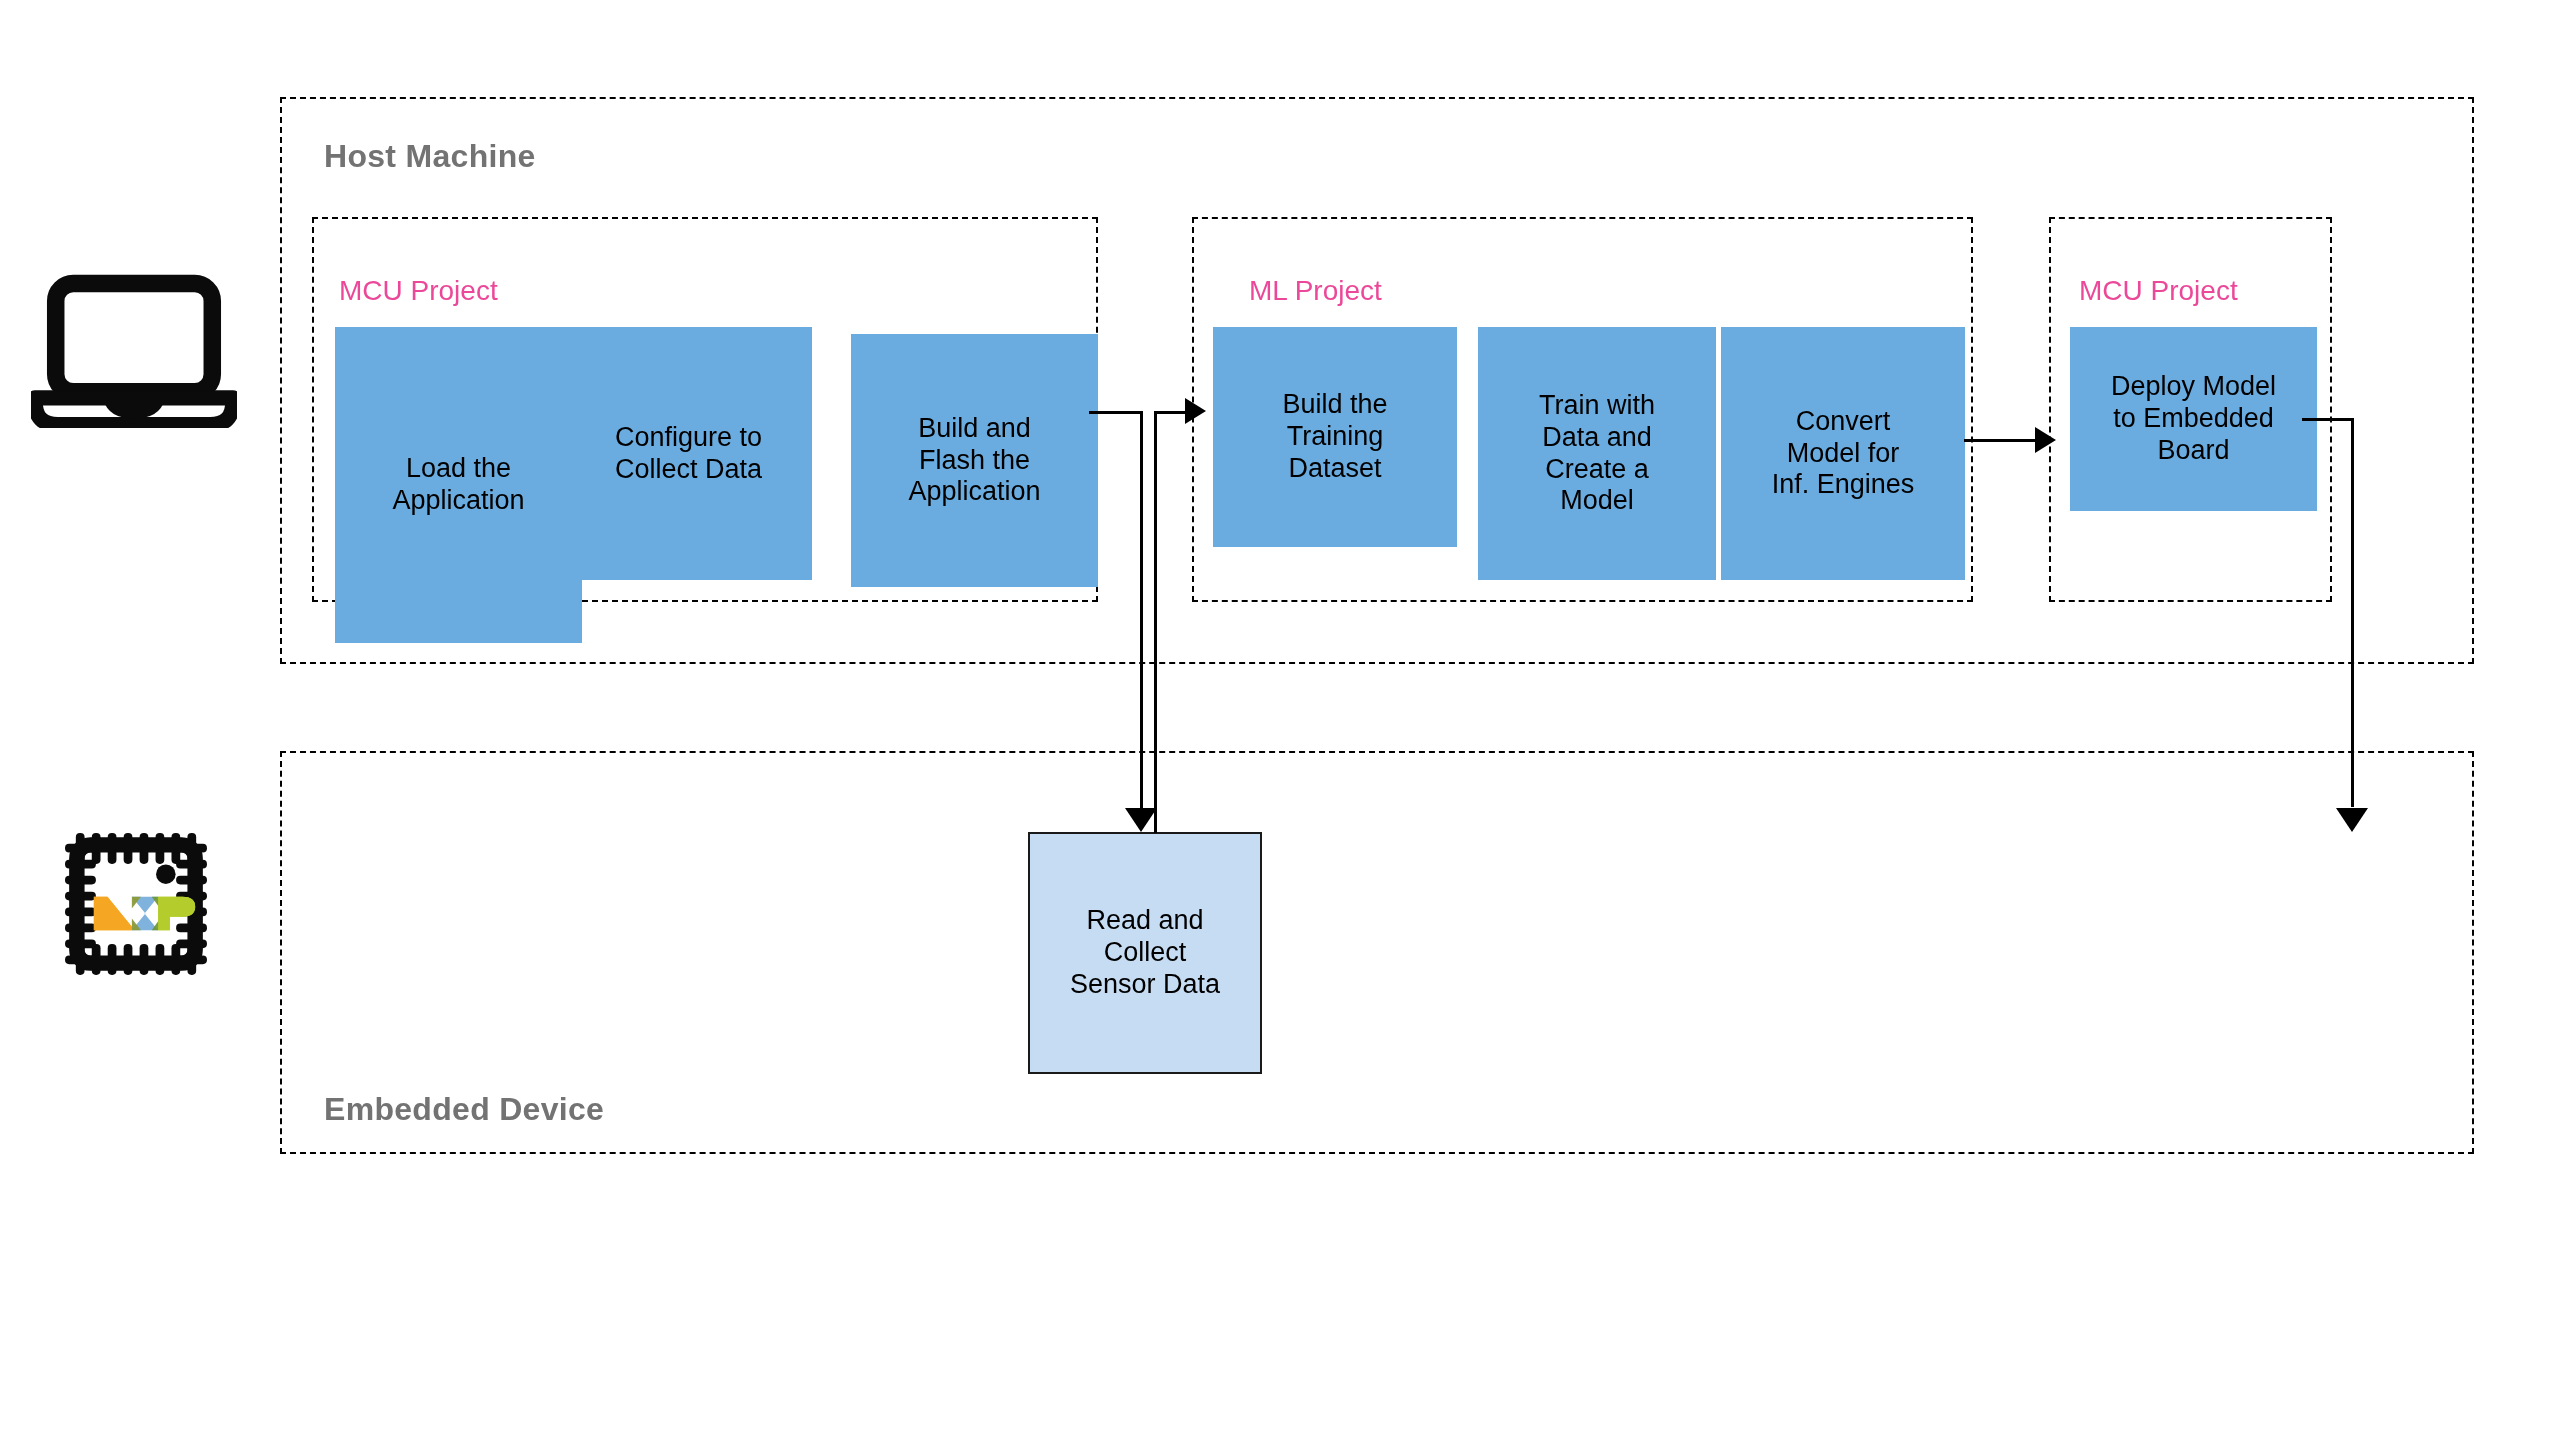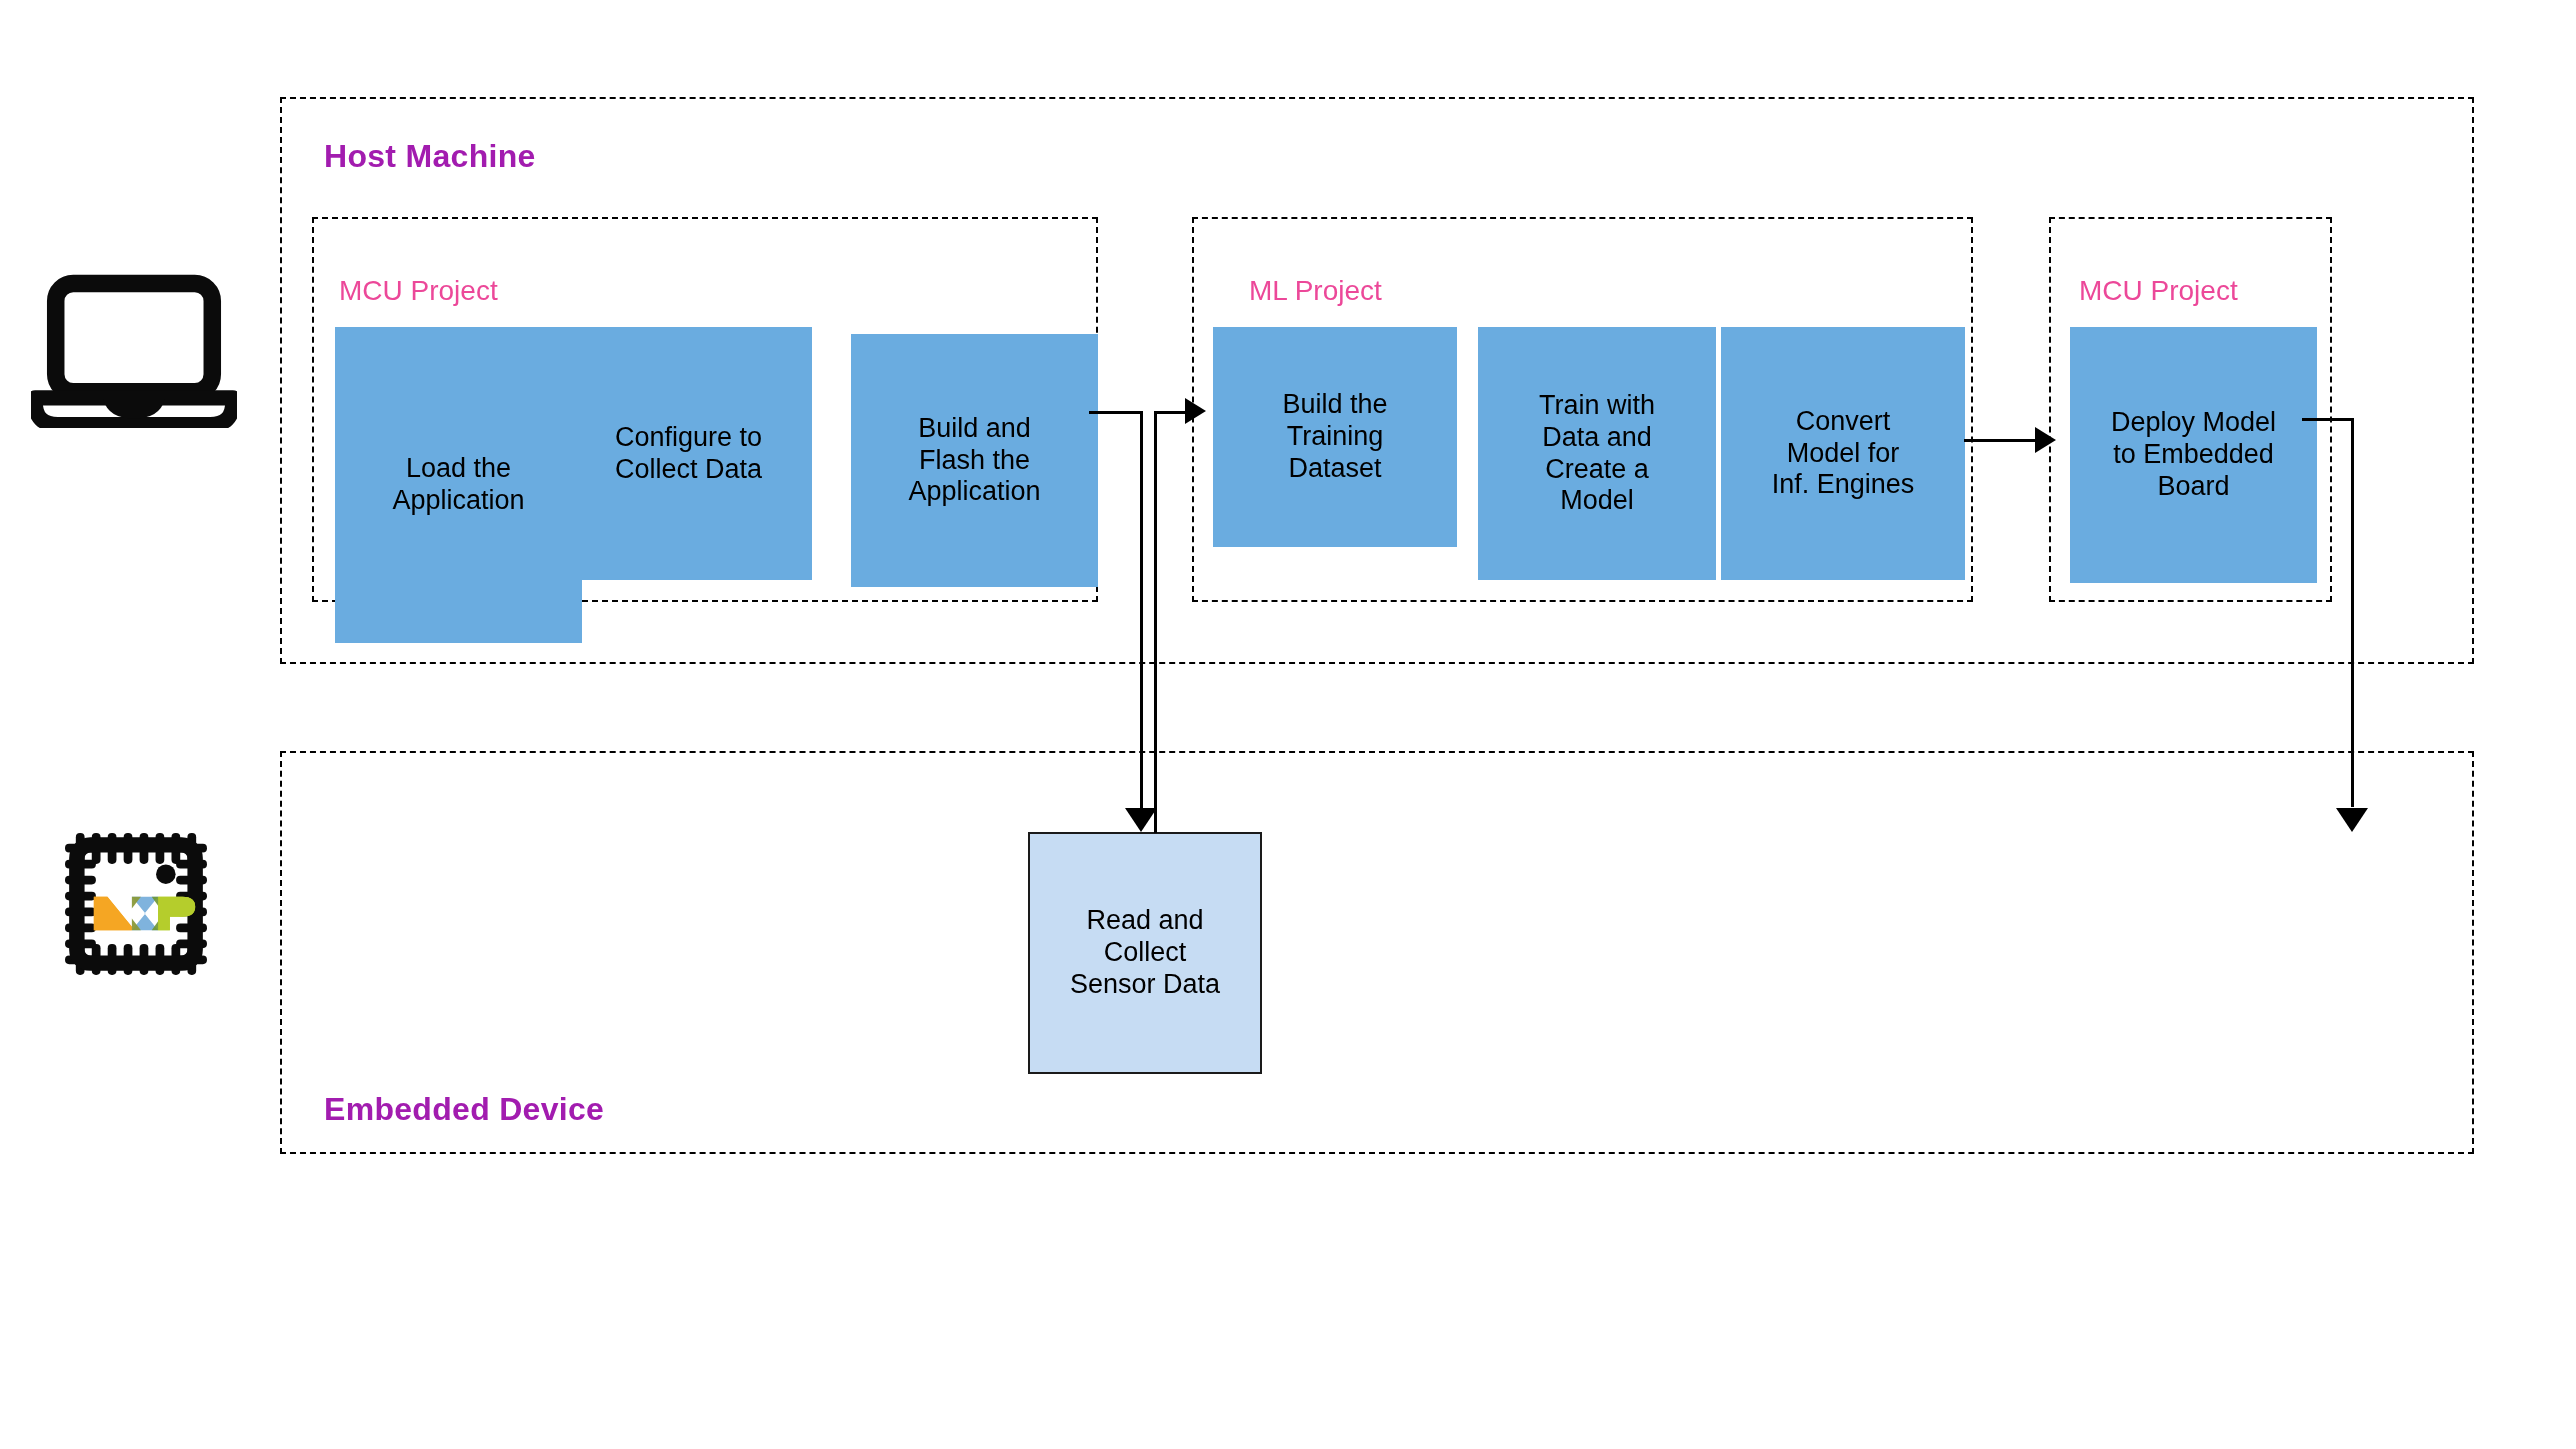--- a/index.html
+++ b/index.html
@@ -22,21 +22,21 @@
   .zone {
     position: absolute;
     border: 2.6px dashed #000000;
     box-sizing: border-box;
     background: transparent;
   }
   .zone-label {
     position: absolute;
     font-weight: bold;
     font-size: 32px;
-    color: #a21caf;
+    color: #737373;
     white-space: nowrap;
     letter-spacing: 0.3px;
   }
 
   
   .group {
     position: absolute;
     border: 2.6px dashed #000000;
     box-sizing: border-box;
     background: transparent;
@@ -209,21 +209,21 @@
 Data and
 Create a
 Model</div>
   <div class="step host" style="left:1721px; top:327px; width:244px; height:253px;">Convert
 Model for
 Inf. Engines</div>
 
   <div class="group" style="left:2049px; top:217px; width:283px; height:385px;"></div>
   <div class="group-label" style="left:2079px; top:275px;">MCU Project</div>
 
-  <div class="step host" style="left:2070px; top:327px; width:247px; height:256px;">Deploy Model
+  <div class="step host" style="left:2070px; top:327px; width:247px; height:184px;">Deploy Model
 to Embedded
 Board</div>
 
   <div class="zone" style="left:280px; top:751px; width:2194px; height:403px;"></div>
   <div class="zone-label" style="left:324px; top:1091px;">Embedded Device</div>
 
   <div class="step device" style="left:1028px; top:832px; width:234px; height:242px;">Read and
 Collect
 Sensor Data</div>
 

